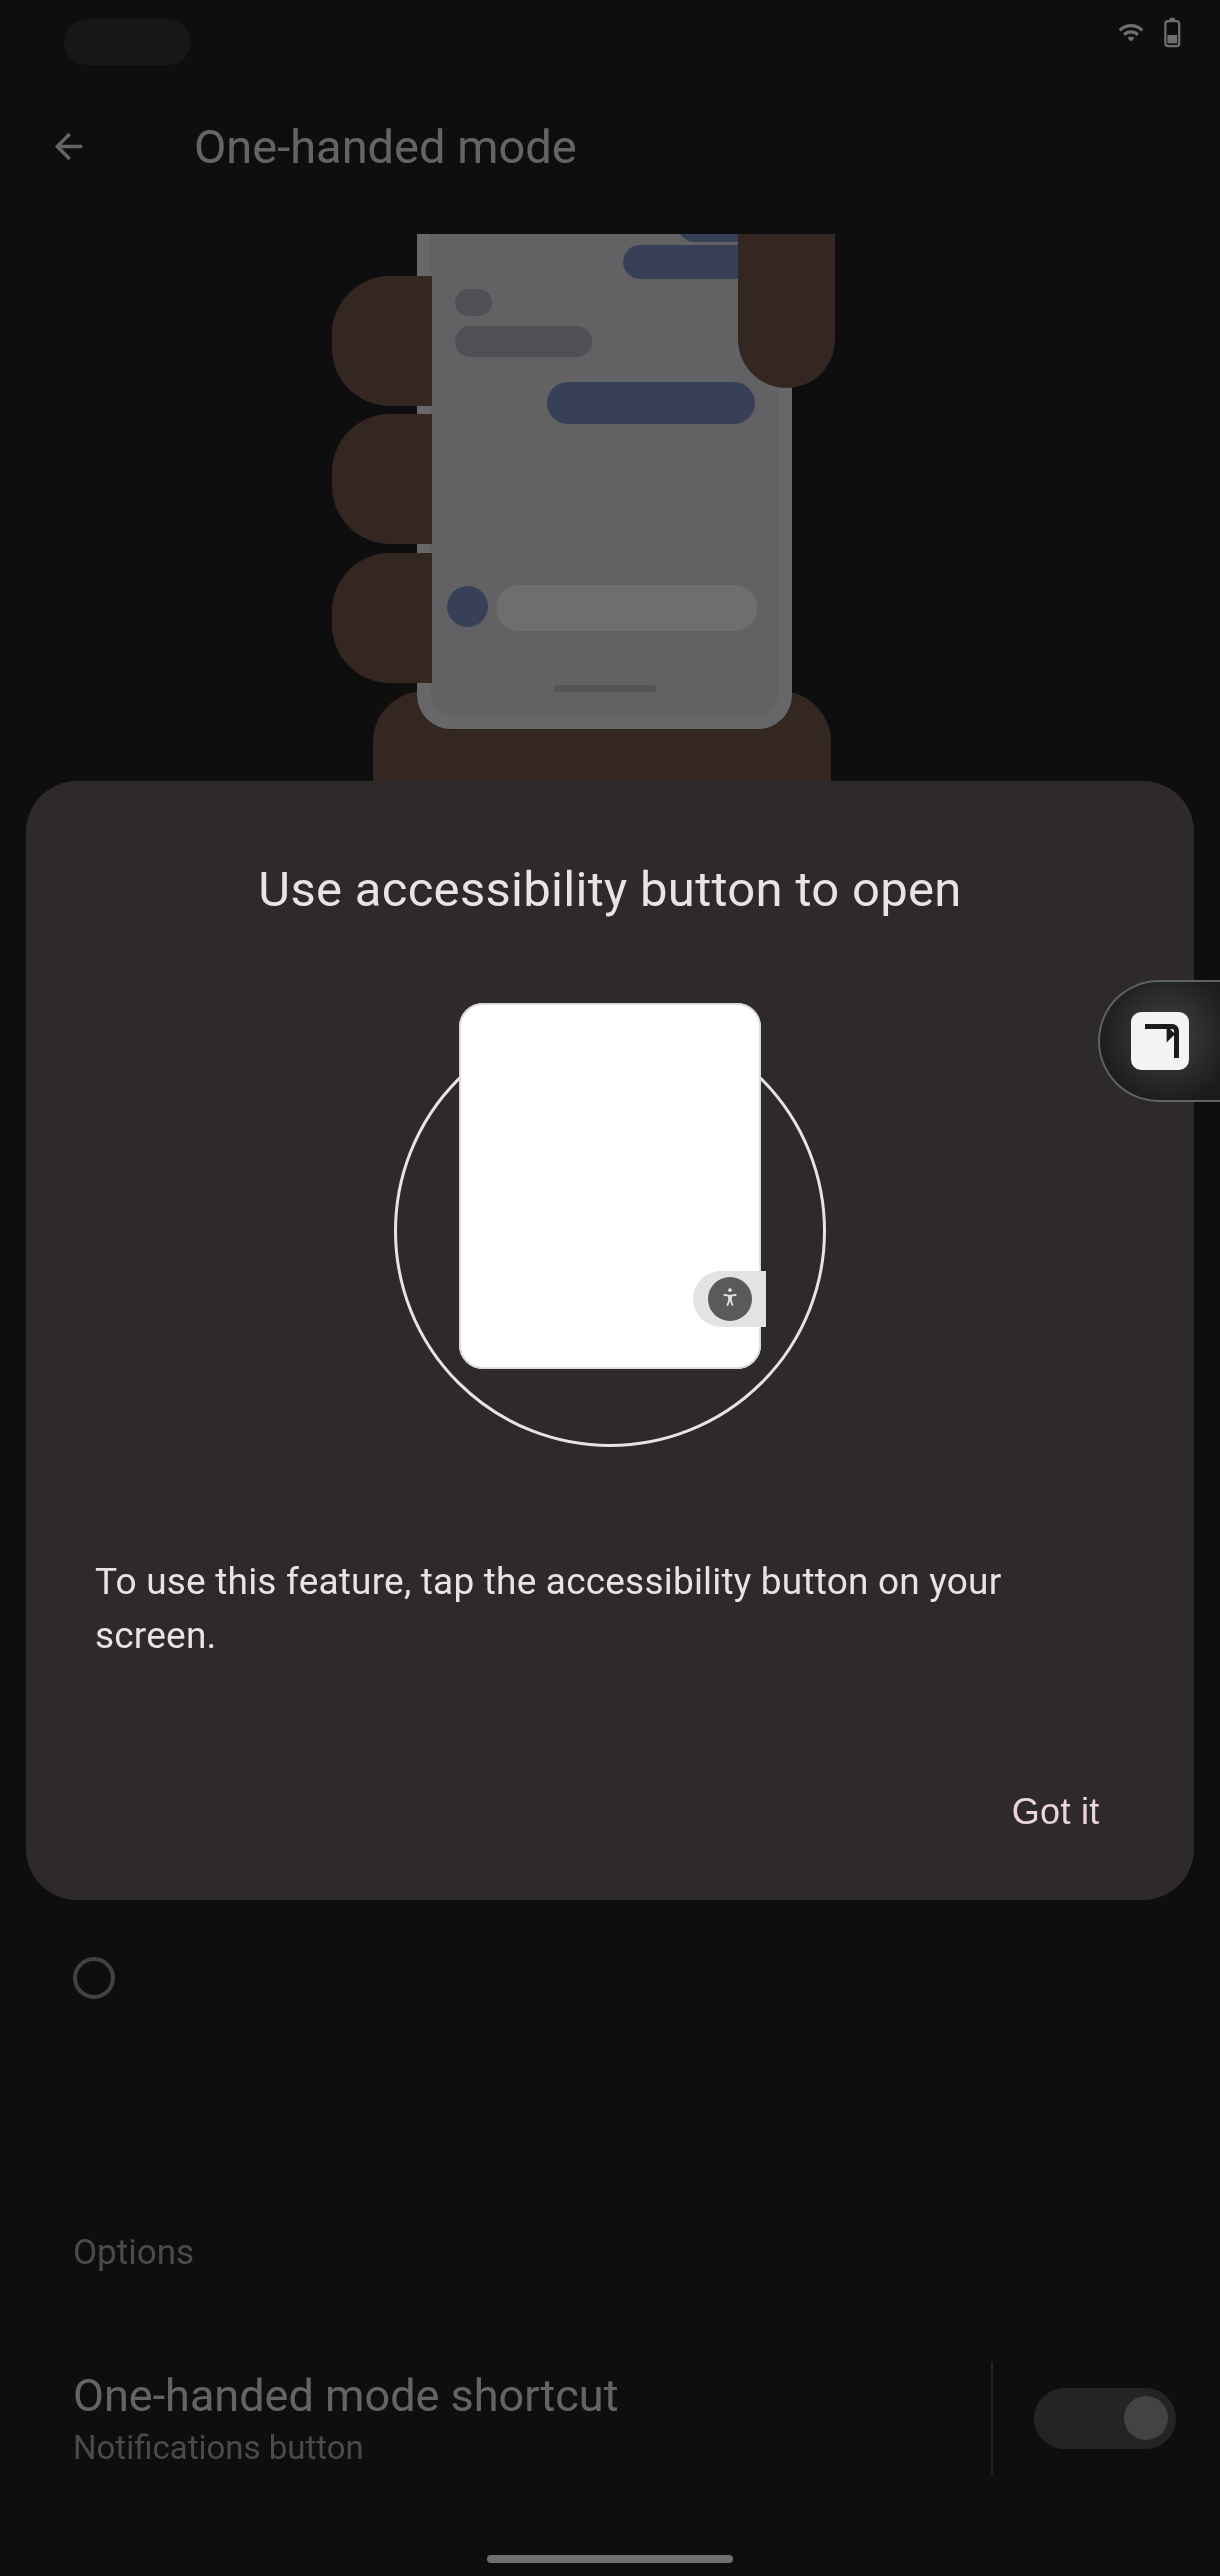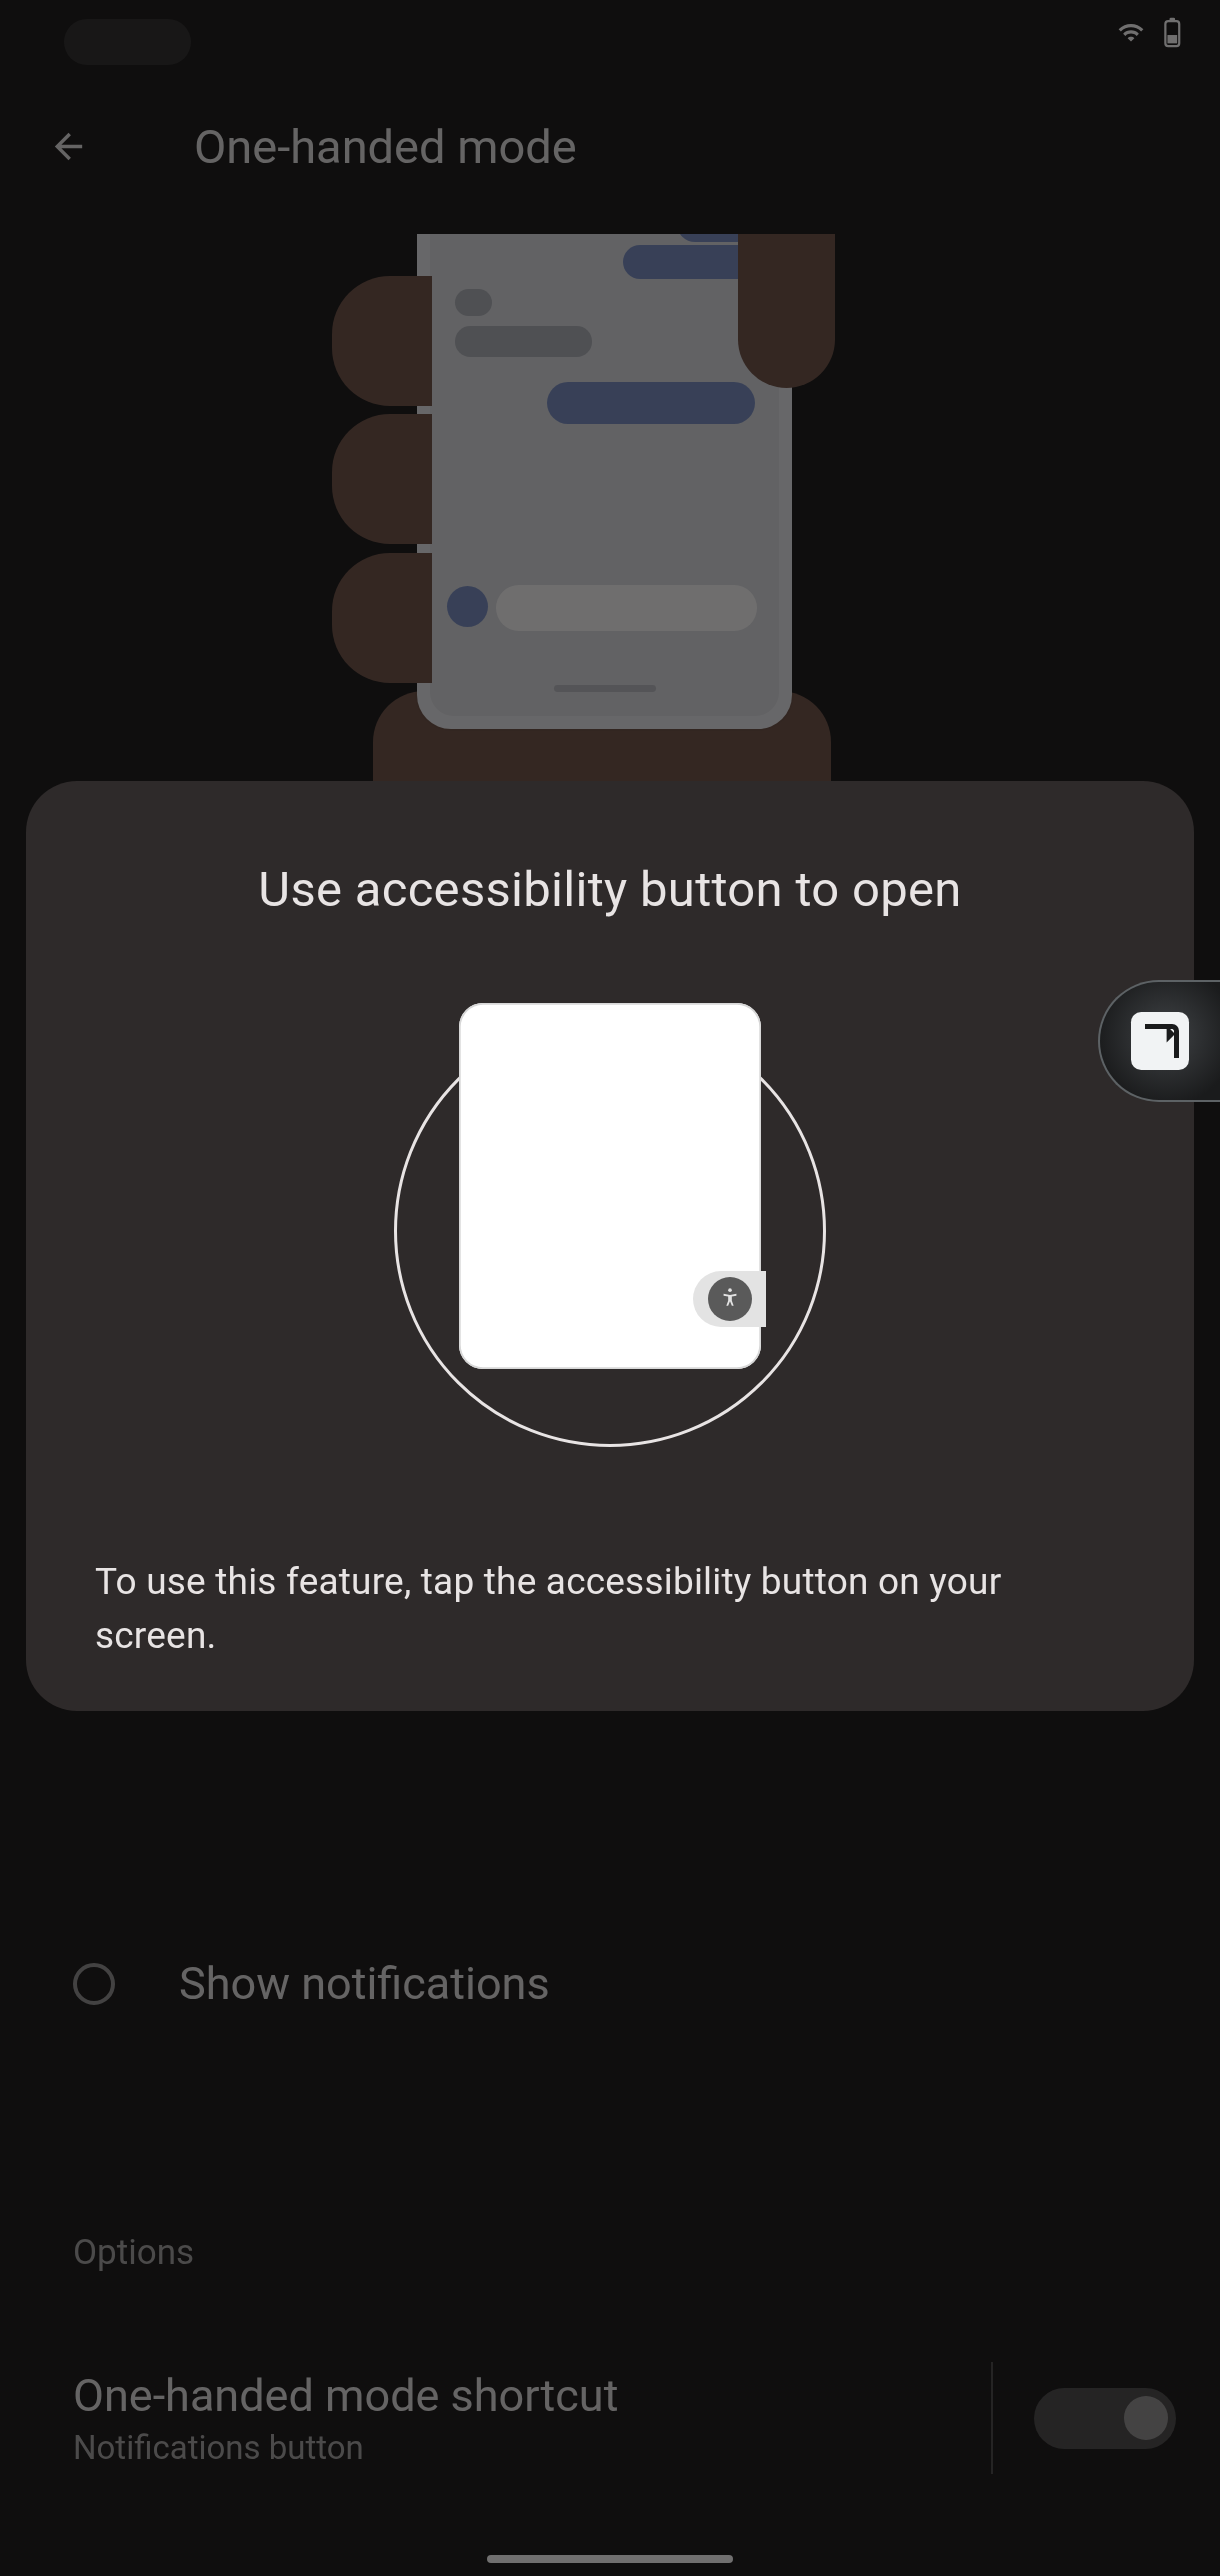--- a/index.html
+++ b/index.html
@@ -495,21 +495,20 @@
 
 <div class="body-text" style="white-space:pre;">T
 e
 g
 s</div>
 <div class="section-header sh1">S</div>
 
 <div class="radio-row rr1">
   <div class="radio-circle"></div>
   <div class="radio-texts">
-    <div class="radio-title">Show notifications</div>
   </div>
 </div>
 
 <div class="section-header sh2">Options</div>
 
 <div class="shortcut-row">
   <div class="shortcut-texts">
     <div class="shortcut-title">One-handed mode shortcut</div>
     <div class="shortcut-sub">Notifications button</div>
   </div>
@@ -533,20 +532,23 @@
             <svg width="22" height="22" viewBox="0 0 24 24" fill="#e3e3e3">
                 <circle cx="12" cy="4.5" r="2"></circle>
                 <path d="M19 8.5l-7 1.3L5 8.5v2l5 .9V16l-2 5.5h2l2-5 2 5h2L14 16v-4.6l5-.9z"></path>
               </svg>
           </span>
         </div>
       </div>
     </div>
   </div>
   <div class="dialog-text">To use this feature, tap the accessibility button on your screen.</div>
+  <div class="dialog-actions">
+    <button class="dialog-button">Got it</button>
+  </div>
 </div>
 
 <div class="floating-shortcut">
   <div class="float-inner">
     <div class="float-arrow"></div>
   </div>
 </div>
 
 
 </body></html>

